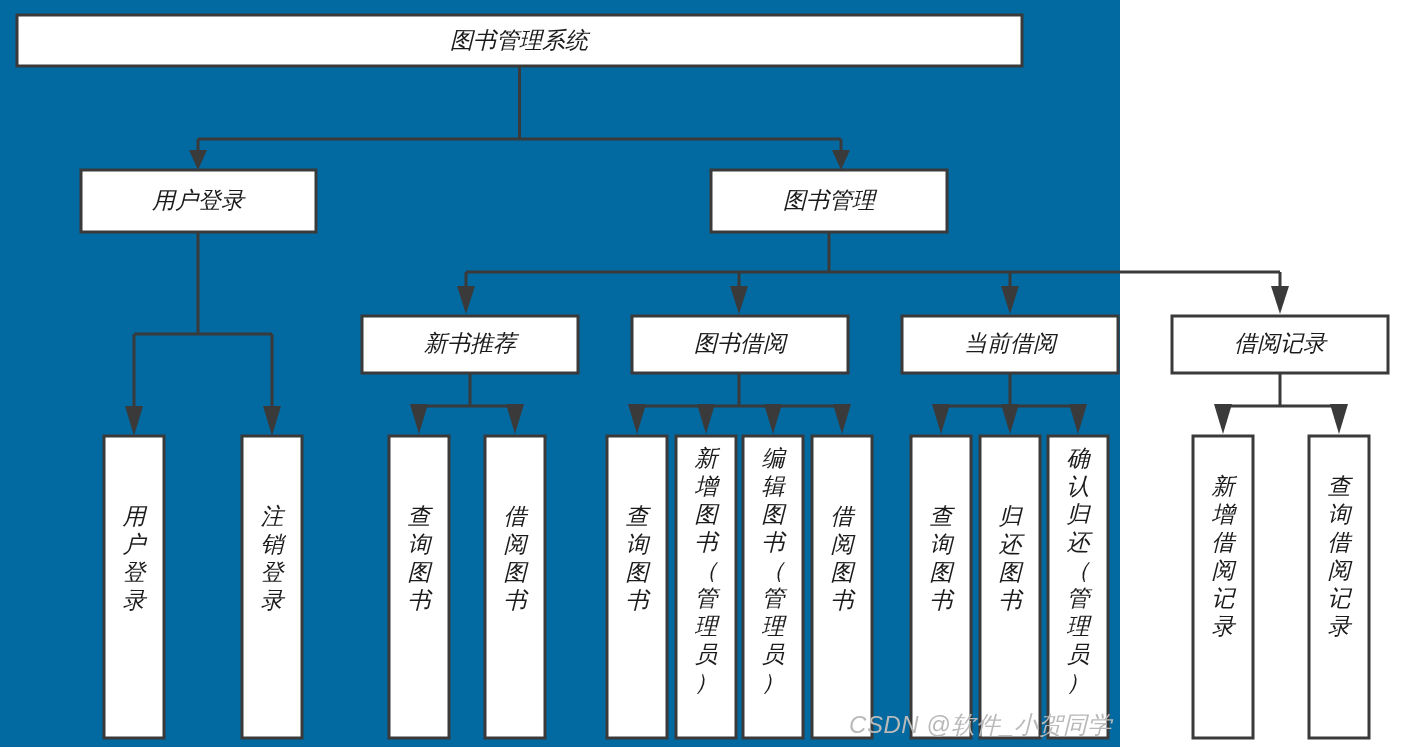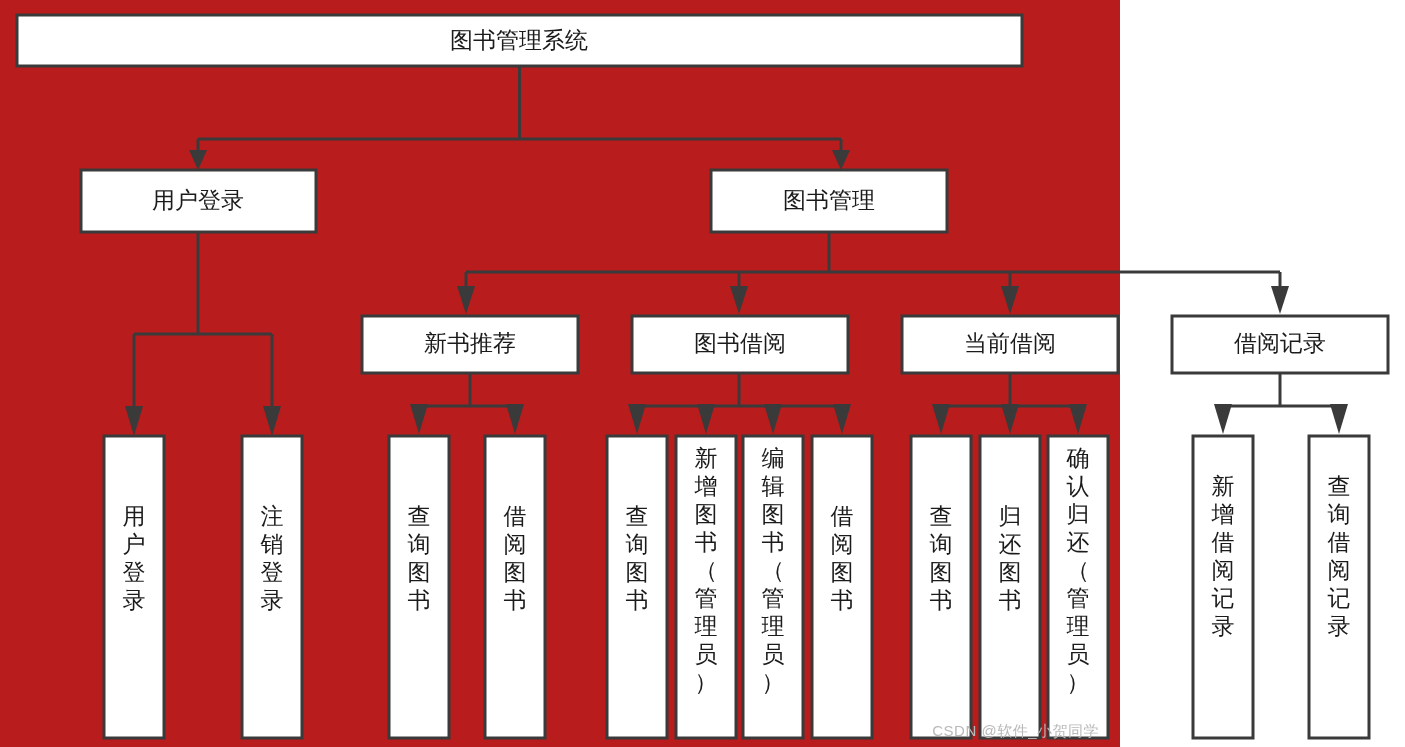--- a/index.html
+++ b/index.html
@@ -10,21 +10,22 @@
   body {
     width: 1405px;
     height: 747px;
     overflow: hidden;
     font-family: "Liberation Sans", "DejaVu Sans", sans-serif;
   }
   #diagram-root {
     position: relative;
     width: 1120px;
     height: 747px;
-    background: #b91c1c;
+    background: #0369a1;
+    font-style: italic;
   }
   svg#flow-svg {
     position: absolute;
     left: 0;
     top: 0;
     width: 1405px;
     height: 747px;
     display: block;
   }
   .node-box {
@@ -50,24 +51,24 @@
     dominant-baseline: middle;
   }
   .node-label-v {
     font-family: "Liberation Sans", "DejaVu Sans", sans-serif;
     font-size: 23px;
     fill: #1b1b1b;
     text-anchor: middle;
   }
   .watermark-text {
     position: absolute;
-    right: 21px;
+    right: 8px;
     bottom: 6px;
     font-family: "Liberation Sans", "DejaVu Sans", sans-serif;
-    font-size: 15px;
+    font-size: 24px;
     color: #b9b9b9;
     white-space: nowrap;
     letter-spacing: 0.5px;
   }
 </style>
 </head>
 <body>
 
 <div id="diagram-root">
 

